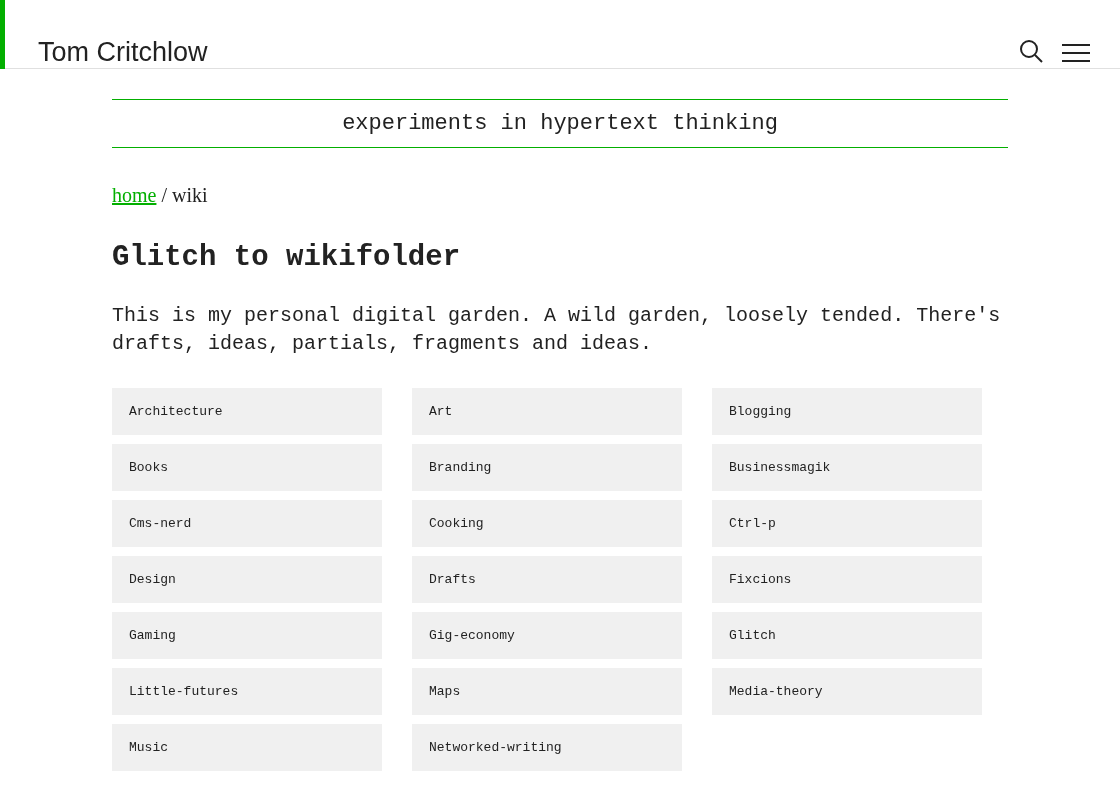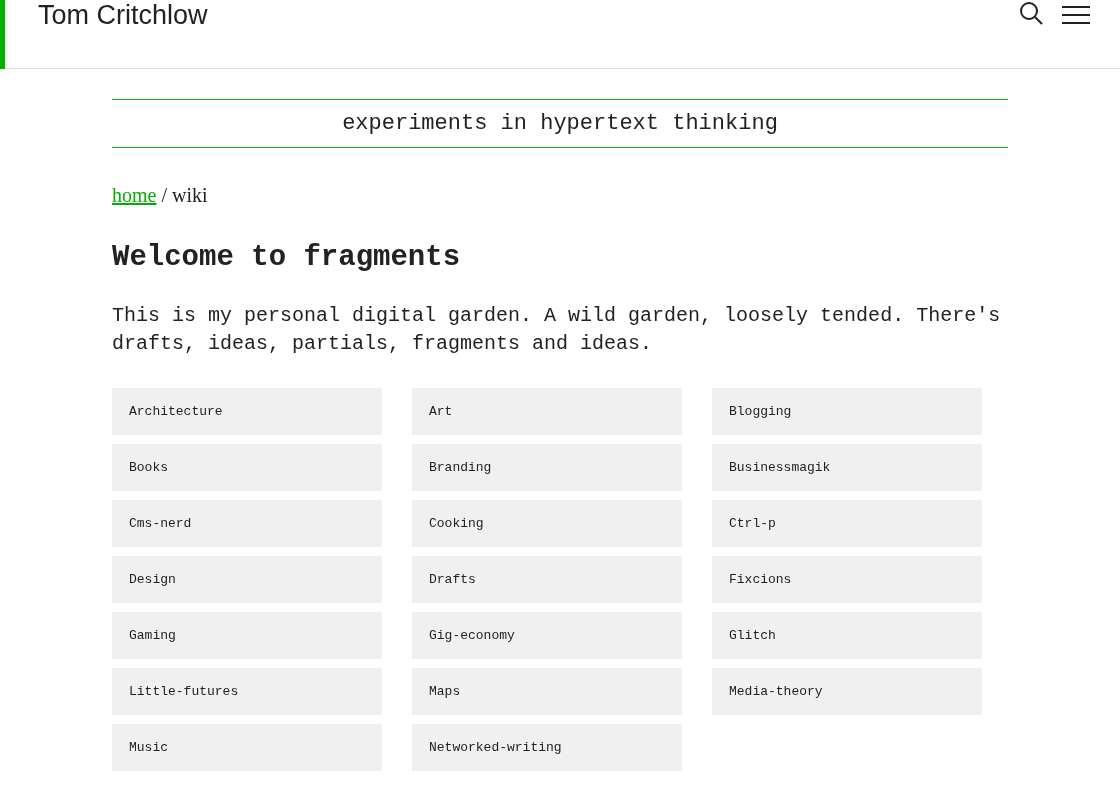--- a/index.html
+++ b/index.html
@@ -12,21 +12,21 @@
     .green-stripe {
       position: absolute;
       top: 0;
       left: 0;
       width: 5px;
       height: 69px;
       background: #03af00;
     }
     header {
       display: flex;
-      align-items: flex-start;
+      align-items: flex-end;
       justify-content: space-between;
       padding: 0 30px 0 38px;
       height: 69px;
       border-bottom: 1px solid #e0e0e0;
     }
     .site-title {
       font-size: 27px;
       font-weight: 400;
       color: #222;
       cursor: pointer;
@@ -126,21 +126,21 @@
 </header>
 
 <main>
 
   <div class="subtitle-box">experiments in hypertext thinking</div>
 
   <div class="breadcrumb">
     <a href="#">home</a><span class="sep"> / </span><span class="current">wiki</span>
   </div>
 
-  <h1>Welcome to fragments</h1>
+  <h1>Glitch to wikifolder</h1>
 
   <p class="intro">This is my personal digital garden. A wild garden, loosely tended. There's drafts, ideas, partials, fragments and ideas.</p>
 
   <div class="cat-grid" id="cat-grid">
       <div class="cat-card">Architecture</div>
       <div class="cat-card">Art</div>
       <div class="cat-card">Blogging</div>
       <div class="cat-card">Books</div>
       <div class="cat-card">Branding</div>
       <div class="cat-card">Businessmagik</div>

